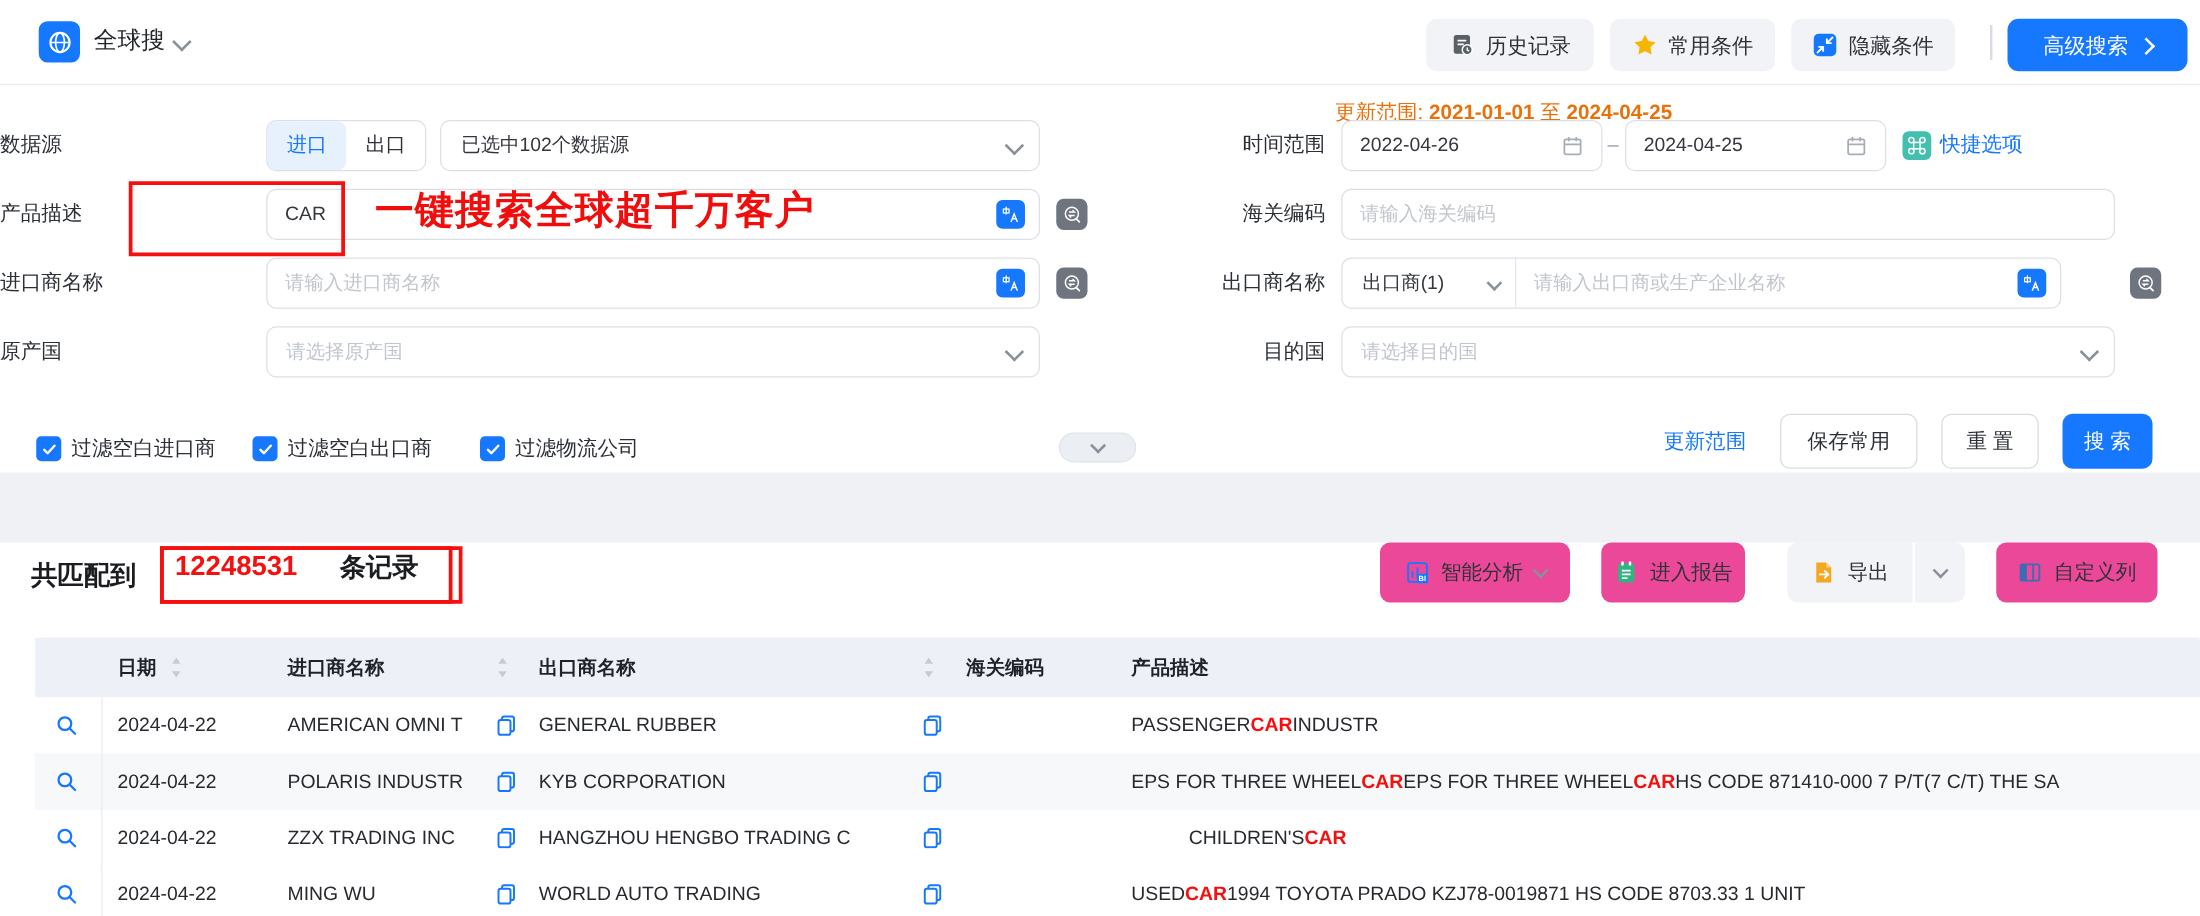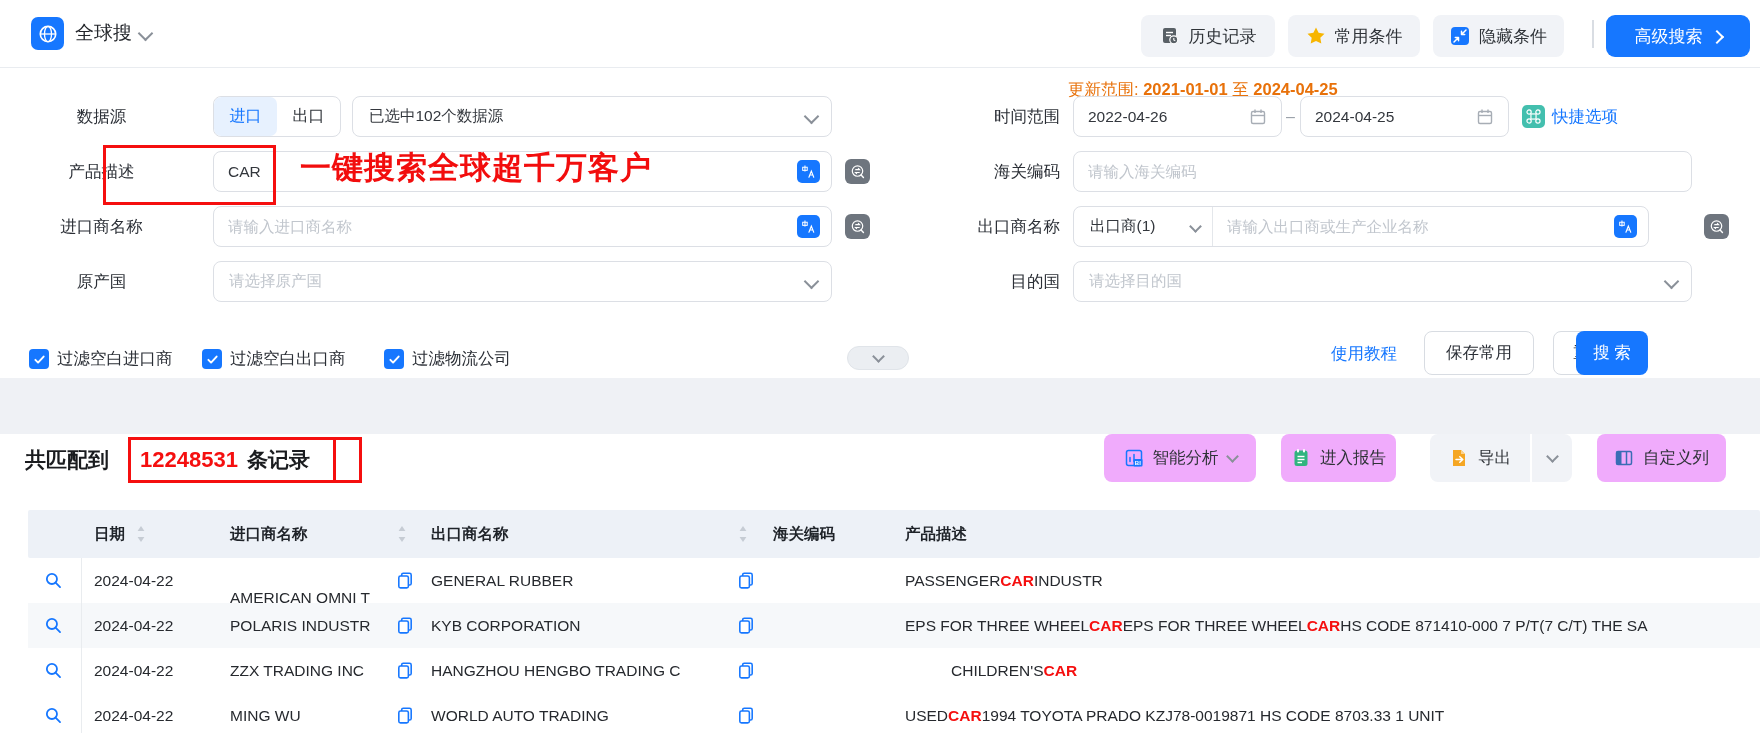--- a/index.html
+++ b/index.html
@@ -14,21 +14,21 @@
   .chev.down{transform:rotate(45deg);}
   .chev.sm{width:7px;height:7px;}
   .title-caret{position:absolute;left:140px;top:28px;}
   .tb-btn{position:absolute;top:15px;height:42px;background:#f1f3f7;border-radius:8px;display:flex;
           align-items:center;justify-content:center;gap:9px;font-size:17px;color:#2f3338;cursor:pointer;box-sizing:border-box;}
   .tb-divider{position:absolute;left:1592px;top:20px;width:2px;height:28px;background:#d9dde3;}
   .adv-btn{position:absolute;left:1606px;top:15px;width:144px;height:42px;background:#1677ff;color:#fff;
            border-radius:9px;display:flex;align-items:center;justify-content:center;gap:9px;font-size:17px;cursor:pointer;}
   .adv-chev{width:8px;height:8px;border-right:2.4px solid #fff;border-bottom:2.4px solid #fff;transform:rotate(-45deg);margin-top:1px;}
   
-  .flabel{position:absolute;left:0;width:203px;text-align:center;font-size:16.5px;color:#2b2f36;line-height:41px;}
+  .flabel{position:absolute;left:0;width:203px;text-align:left;font-size:16.5px;color:#2b2f36;line-height:41px;}
   .rlabel{position:absolute;left:856px;width:204px;text-align:right;font-size:16.5px;color:#2b2f36;line-height:41px;}
   .field{position:absolute;height:41px;border:1px solid #dcdfe5;border-radius:8px;background:#fff;box-sizing:border-box;
          display:flex;align-items:center;font-size:15.5px;color:#33373d;}
   .field input{flex:1;min-width:0;border:0;outline:0;background:transparent;font:inherit;color:#33373d;padding:0 14px;height:100%;}
   .field input::placeholder{color:#c1c6cd;}
   .field .ph{color:#c1c6cd;padding-left:15px;}
   .field .val{color:#33373d;padding-left:16px;}
   .field .caret{margin-left:auto;margin-right:14px;}
   .seg{position:absolute;left:213px;top:96px;width:128px;height:41px;border:1px solid #dcdfe5;border-radius:8px;
        box-sizing:border-box;display:flex;overflow:hidden;background:#fff;}
@@ -57,25 +57,25 @@
         border-radius:13px;display:flex;align-items:center;justify-content:center;cursor:pointer;box-sizing:border-box;}
   .link{position:absolute;top:331px;line-height:44px;font-size:16.5px;color:#1677ff;cursor:pointer;}
   .obtn{position:absolute;top:331px;height:44px;border:1px solid #d8dce2;border-radius:8px;background:#fff;
         display:flex;align-items:center;justify-content:center;font-size:16.5px;color:#2b2f36;cursor:pointer;box-sizing:border-box;}
   .pbtn{position:absolute;top:331px;height:44px;border-radius:8px;background:#1677ff;color:#fff;
         display:flex;align-items:center;justify-content:center;font-size:16.5px;cursor:pointer;}
   .band{position:absolute;left:0;top:378px;width:1760px;height:56px;background:#eff1f5;}
   
   .match{position:absolute;left:25px;top:437px;height:46px;display:flex;align-items:center;
          font-size:21px;font-weight:bold;color:#1a1c1f;}
-  .matchbox{position:absolute;left:128px;top:437px;width:208px;height:46px;border:3px solid #f50f0f;box-sizing:border-box;
-            display:flex;align-items:center;}
+  .matchbox{position:absolute;left:128px;top:437px;width:242px;height:46px;border:3px solid #f50f0f;box-sizing:border-box;
+            display:flex;gap:25px;}
   .matchbox .num{font-size:22px;font-weight:bold;color:#f50f0f;margin-left:9px;}
   .matchbox .suf{font-size:21px;font-weight:bold;color:#1a1c1f;margin-left:9px;}
-  .rbtn{position:absolute;top:434px;height:48px;background:#f0abfc;border-radius:8px;display:flex;align-items:center;
+  .rbtn{position:absolute;top:434px;height:48px;background:#ec4899;border-radius:8px;display:flex;align-items:center;
         justify-content:center;gap:9px;font-size:16.5px;color:#2f3338;cursor:pointer;box-sizing:border-box;}
   .exp-group{position:absolute;left:1430px;top:434px;width:142px;height:48px;background:#f1f3f7;border-radius:8px;
              display:flex;align-items:stretch;box-sizing:border-box;}
   .exp-main{flex:1;display:flex;align-items:center;justify-content:center;gap:9px;font-size:16.5px;color:#2f3338;cursor:pointer;}
   .exp-caret{width:40px;display:flex;align-items:center;justify-content:center;border-left:2px solid #fff;cursor:pointer;}
   
   .thead{position:absolute;left:28px;top:510px;right:0;height:48px;background:#edf1f7;border-radius:2px;}
   .th{position:absolute;top:0;height:48px;display:flex;align-items:center;gap:10px;font-size:15.5px;font-weight:bold;color:#1f2329;}
   .trow{position:absolute;left:28px;right:0;height:45px;background:#fff;border-bottom:1px solid #eef1f4;}
   .trow.alt{background:#f6f8fa;}
@@ -338,24 +338,24 @@
       <svg width="15" height="15">
           <use href="#i-check"></use>
         </svg>
     </span>
     <span>过滤物流公司</span>
   </div>
   <div class="pill">
     <span class="chev down sm" style="margin-top:-3px;"></span>
   </div>
 
-  <span class="link" style="left:1331px;">使用教程</span>
+  <span class="link" style="left:1331px;">更新范围</span>
   <div class="obtn" style="left:1424px;width:110px;">保存常用</div>
   <div class="obtn" style="left:1553px;width:78px;">重 置</div>
-  <div class="pbtn" style="left:1576px;width:72px;">搜 索</div>
+  <div class="pbtn" style="left:1650px;width:72px;">搜 索</div>
 
   <div class="band"></div>
 
   <div class="match">共匹配到</div>
   <div class="matchbox">
     <span class="num">12248531</span>
     <span class="suf">条记录</span>
   </div>
   <div class="redbox" style="left:128px;top:437px;width:234px;height:46px;"></div>
 
@@ -417,21 +417,21 @@
     </div>
   </div>
 
   <div class="trow" style="top:558px;">
     <span class="magwrap">
       <svg width="19" height="19">
           <use href="#i-mag"></use>
         </svg></span>
     <div class="fixline"></div>
     <div class="td" style="left:66px;">2024-04-22</div>
-    <div class="td" style="left:202px;margin-top:17px;">AMERICAN OMNI T</div>
+    <div class="td" style="left:202px;">AMERICAN OMNI T</div>
     <span class="copyic" style="left:368px;">
       <svg width="18" height="18">
           <use href="#i-copy"></use>
         </svg></span>
     <div class="td" style="left:403px;">GENERAL RUBBER</div>
     <span class="copyic" style="left:709px;">
       <svg width="18" height="18">
           <use href="#i-copy"></use>
         </svg></span>
     <div class="td" style="left:745px;"></div>

